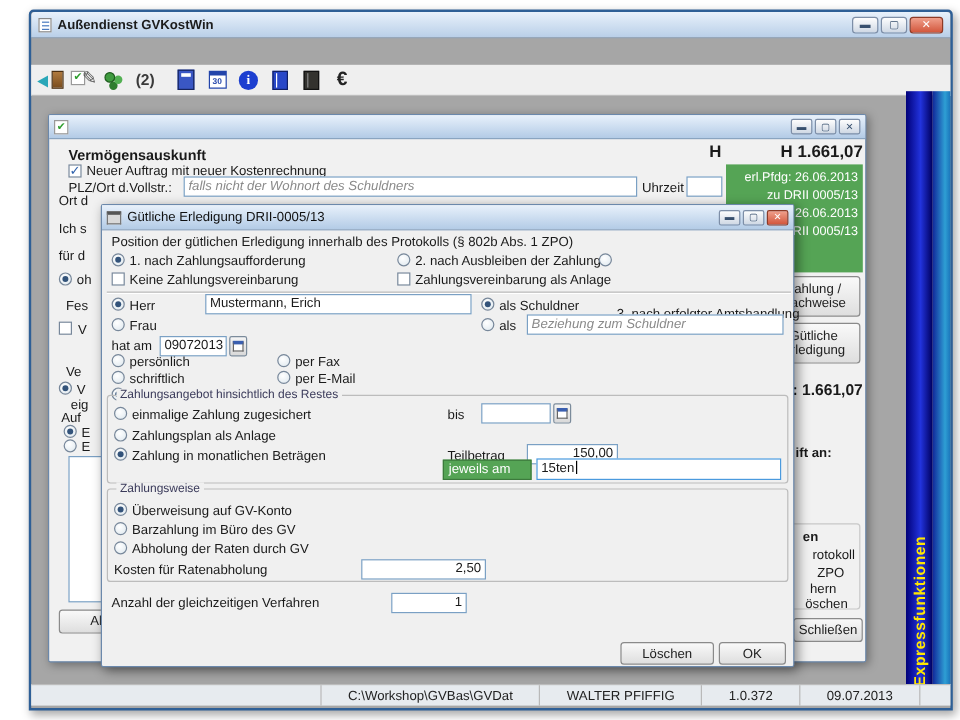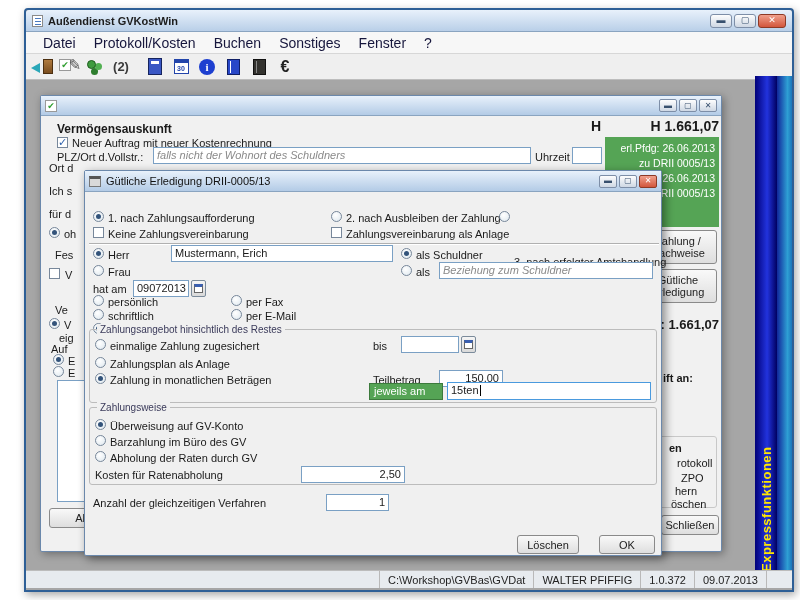--- a/index.html
+++ b/index.html
@@ -21,21 +21,21 @@
   .winbtn.close{width:28px;background:linear-gradient(#f0a08c,#d2563c);border-color:#8d3a26;color:#fff;}
   .menubar{left:0;top:22px;right:0;height:22px;background:#f7f7f7;border-bottom:1px solid #d7d7d7;
            display:flex;align-items:center;padding-left:8px;}
   .menuitem{padding:2px 9px;font-size:14px;color:#16163c;}
   .toolbar{left:0;top:44px;right:0;height:26px;background:#efefef;border-bottom:1px solid #bdbdbd;
            display:flex;align-items:center;padding-left:4px;}
   .ticon{width:26px;height:22px;display:flex;align-items:center;justify-content:center;position:relative;}
   
   .statusbar{left:0;top:560px;right:0;height:18px;background:#e7ebef;border-top:1px solid #bcbcbc;
              display:flex;align-items:stretch;font-size:11px;color:#222;}
-  .spanel{border-left:1px solid #b9b9b9;padding:2px 8px;white-space:nowrap;display:flex;align-items:center;}
+  .spanel{border-left:1px solid #b9b9b9;padding:2px 22px;white-space:nowrap;display:flex;align-items:center;}
   
   .express{left:729px;top:66px;width:22px;height:496px;
            background:linear-gradient(90deg,#000078,#2233dd 55%,#000060);
            display:flex;justify-content:center;padding-top:8px;}
   .express span{writing-mode:vertical-rl;transform:rotate(180deg);
                 font-size:13px;font-weight:bold;color:#ffe600;letter-spacing:.5px;white-space:nowrap;}
   .rframe{left:751px;top:66px;width:15px;height:496px;
           background:linear-gradient(90deg,#10269a,#2e9fd4 70%,#1b75bb);}
   
   .subwin{border:1px solid #6b88ab;background:#f1f1f1;box-shadow:2px 2px 8px rgba(0,0,0,.35);border-radius:2px;}
@@ -106,28 +106,20 @@
 
     <div class="abs titlebar">
       <span class="doc-ico"></span>
       <span class="titletext">Außendienst GVKostWin</span>
       <span style="flex:1"></span>
       <span class="winbtn">▬</span>
       <span class="winbtn">▢</span>
       <span class="winbtn close">✕</span>
     </div>
 
-    <div class="abs menubar">
-      <span class="menuitem">Datei</span>
-      <span class="menuitem">Protokoll/Kosten</span>
-      <span class="menuitem">Buchen</span>
-      <span class="menuitem">Sonstiges</span>
-      <span class="menuitem">Fenster</span>
-      <span class="menuitem">?</span>
-    </div>
 
     <div class="abs toolbar">
       <span class="ticon">
           <span class="door"></span>
           <span class="doorarrow"></span>
         </span>
       <span class="ticon">
           <span class="check-ico" style="position:absolute;left:3px;top:3px">✔</span>
           <span class="pen">✎</span>
         </span>
@@ -239,20 +231,21 @@
   <div class="abs subwin" style="left:84px;top:170px;width:578px;height:386px;z-index:20;background:#f0f0f0;box-shadow:3px 3px 10px rgba(0,0,0,.45);">
     <div class="subtitle" style="position:absolute;height:21px;">
       <span style="width:12px;height:11px;background:#d9d9d9;border:1px solid #777;border-top:3px solid #555;"></span>
       <span style="margin-left:5px;">Gütliche Erledigung DRII-0005/13</span>
       <span style="flex:1"></span>
       <span class="swbtn">▬</span>
       <span class="swbtn">▢</span>
       <span class="swbtn close-red">✕</span>
     </div>
 
+    <span class="lbl" style="left:8px;top:25px;">Position der gütlichen Erledigung innerhalb des Protokolls (§ 802b Abs. 1 ZPO)</span>
 
     <span class="radio sel" style="left:8px;top:40px;"></span>
     <span class="lbl" style="left:23px;top:41px;">1. nach Zahlungsaufforderung</span>
     <span class="radio" style="left:246px;top:40px;"></span>
     <span class="lbl" style="left:261px;top:41px;">2. nach Ausbleiben der Zahlung</span>
     <span class="radio" style="left:414px;top:40px;"></span>
     <span class="lbl" style="left:429px;top:41px;margin-top:44px;">3. nach erfolgter Amtshandlung</span>
 
     <span class="chk" style="left:8px;top:56px;"></span>
     <span class="lbl" style="left:23px;top:57px;">Keine Zahlungsvereinbarung</span>
@@ -297,35 +290,35 @@
     <span class="lbl" style="left:288px;top:169px;">bis</span>
     <div class="input" style="left:316px;top:165px;width:58px;"></div>
     <div class="calbtn" style="left:376px;top:165px;">
         <span class="calico"></span>
       </div>
     <span class="radio" style="left:10px;top:186px;"></span>
     <span class="lbl" style="left:25px;top:187px;">Zahlungsplan als Anlage</span>
     <span class="radio sel" style="left:10px;top:202px;"></span>
     <span class="lbl" style="left:25px;top:203px;">Zahlung in monatlichen Beträgen</span>
     <span class="lbl" style="left:288px;top:203px;">Teilbetrag</span>
-    <div class="input num" style="left:354px;top:199px;width:64px;">150,00</div>
+    <div class="input num" style="left:354px;top:199px;width:76px;">150,00</div>
     <div class="greenlbl" style="left:284px;top:212px;width:74px;">jeweils am</div>
     <div class="input focus" style="left:362px;top:211px;width:204px;height:18px;">15ten</div>
 
     <div class="grp" style="left:4px;top:236px;width:568px;height:78px;"></div>
     <span class="legend" style="left:12px;top:231px;">Zahlungsweise</span>
     <span class="radio sel" style="left:10px;top:248px;"></span>
     <span class="lbl" style="left:25px;top:249px;">Überweisung auf GV-Konto</span>
     <span class="radio" style="left:10px;top:264px;"></span>
     <span class="lbl" style="left:25px;top:265px;">Barzahlung im Büro des GV</span>
     <span class="radio" style="left:10px;top:280px;"></span>
     <span class="lbl" style="left:25px;top:281px;text-align:center;">Abholung der Raten durch GV</span>
     <span class="lbl" style="left:10px;top:298px;">Kosten für Ratenabholung</span>
     <div class="input num" style="left:216px;top:295px;width:104px;">2,50</div>
 
     <span class="lbl" style="left:8px;top:326px;">Anzahl der gleichzeitigen Verfahren</span>
     <div class="input num" style="left:241px;top:323px;width:63px;">1</div>
 
-    <div class="btn" style="left:432px;top:364px;width:62px;height:19px;">Löschen</div>
+    <div class="btn" style="left:432px;top:364px;width:78px;height:19px;">Löschen</div>
     <div class="btn" style="left:514px;top:364px;width:56px;height:19px;">OK</div>
   </div>
 
 </div>
 
 </body></html>

